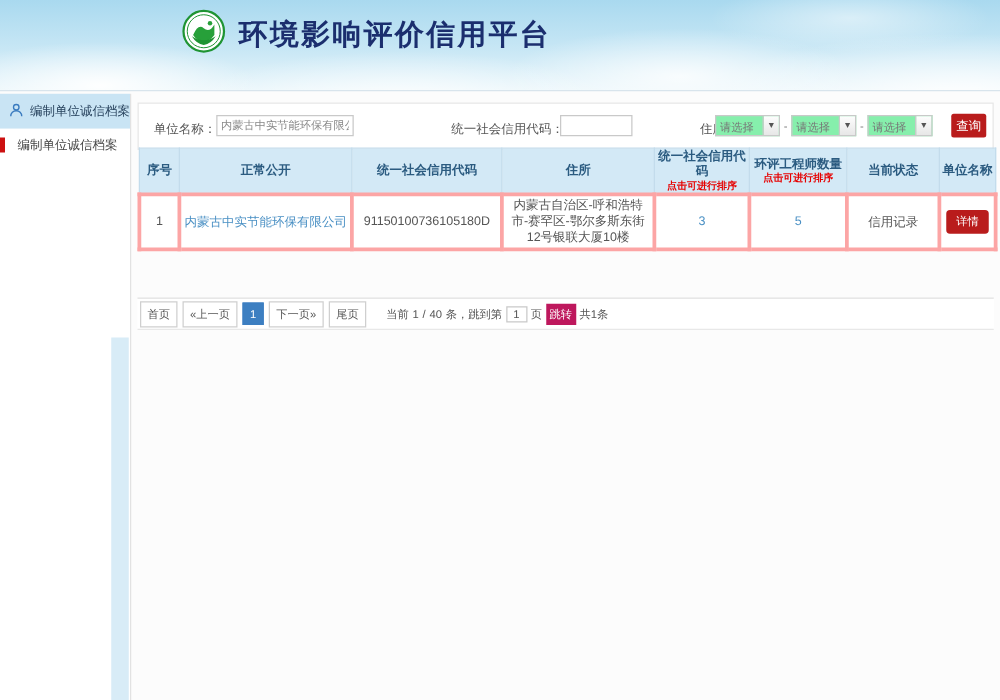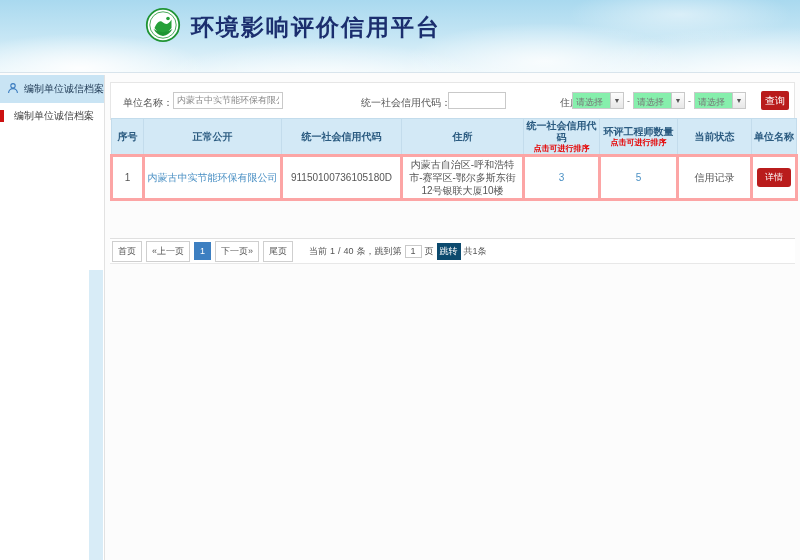--- a/index.html
+++ b/index.html
@@ -116,21 +116,21 @@
     border:1px solid #cfcfcf; background:#fff; color:#555;
     font-size:9px; padding:3px 5px; cursor:pointer; font-family:inherit;
   }
   .pg-btn.active { background:#3d7fc1; border-color:#3d7fc1; color:#fff; }
   .pg-info { display:flex; align-items:center; gap:3px; margin-left:12px; }
   .pg-input {
     width:17px; height:13px; border:1px solid #c9c9c9; font-size:9px;
     text-align:center; color:#555; font-family:inherit;
   }
   .pg-go {
-    background:#0c4a6e; color:#fff; border:none; font-size:9px;
+    background:#be185d; color:#fff; border:none; font-size:9px;
     padding:2px 3px; cursor:pointer; font-family:inherit;
   }
 </style>
 </head>
 <body>
 
 <div class="sky-header">
   <div class="brand">
     <span>
       <svg width="36" height="36" viewBox="0 0 36 36">

